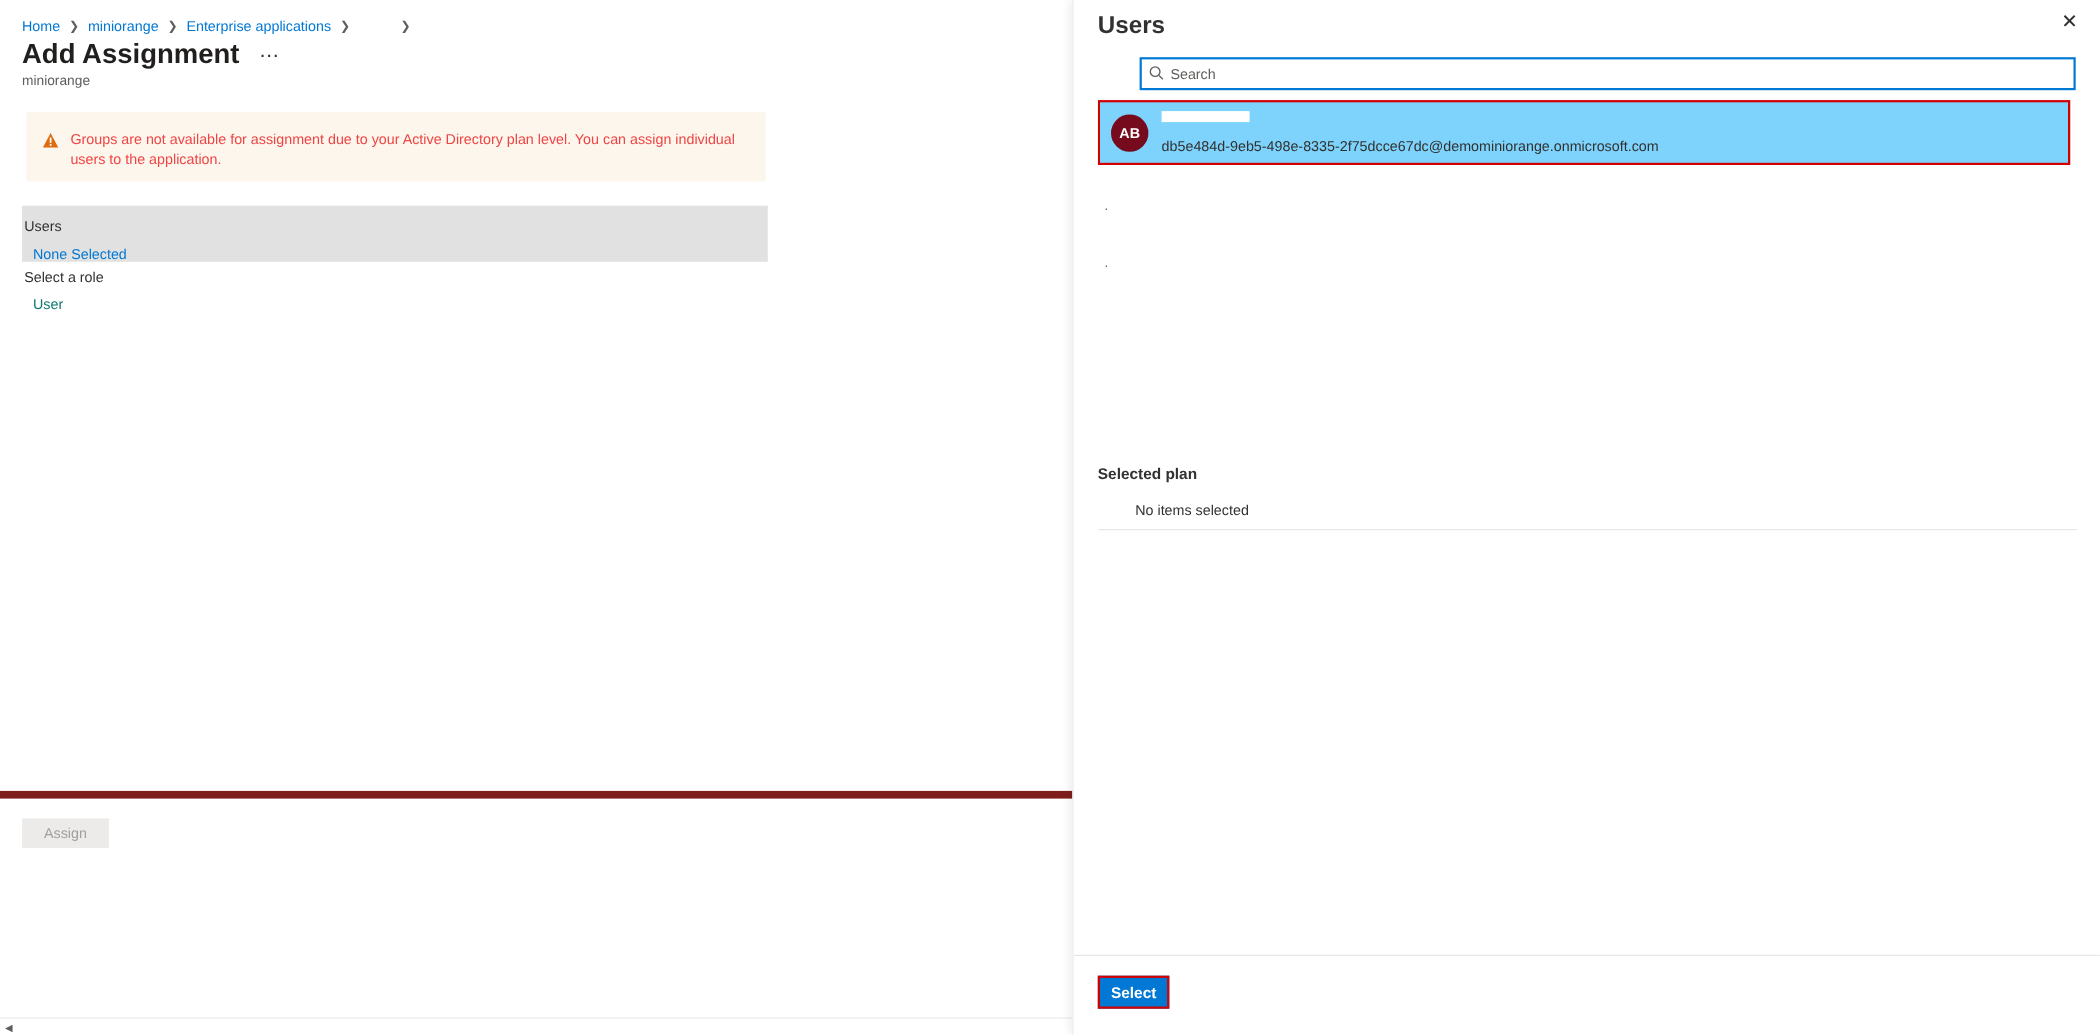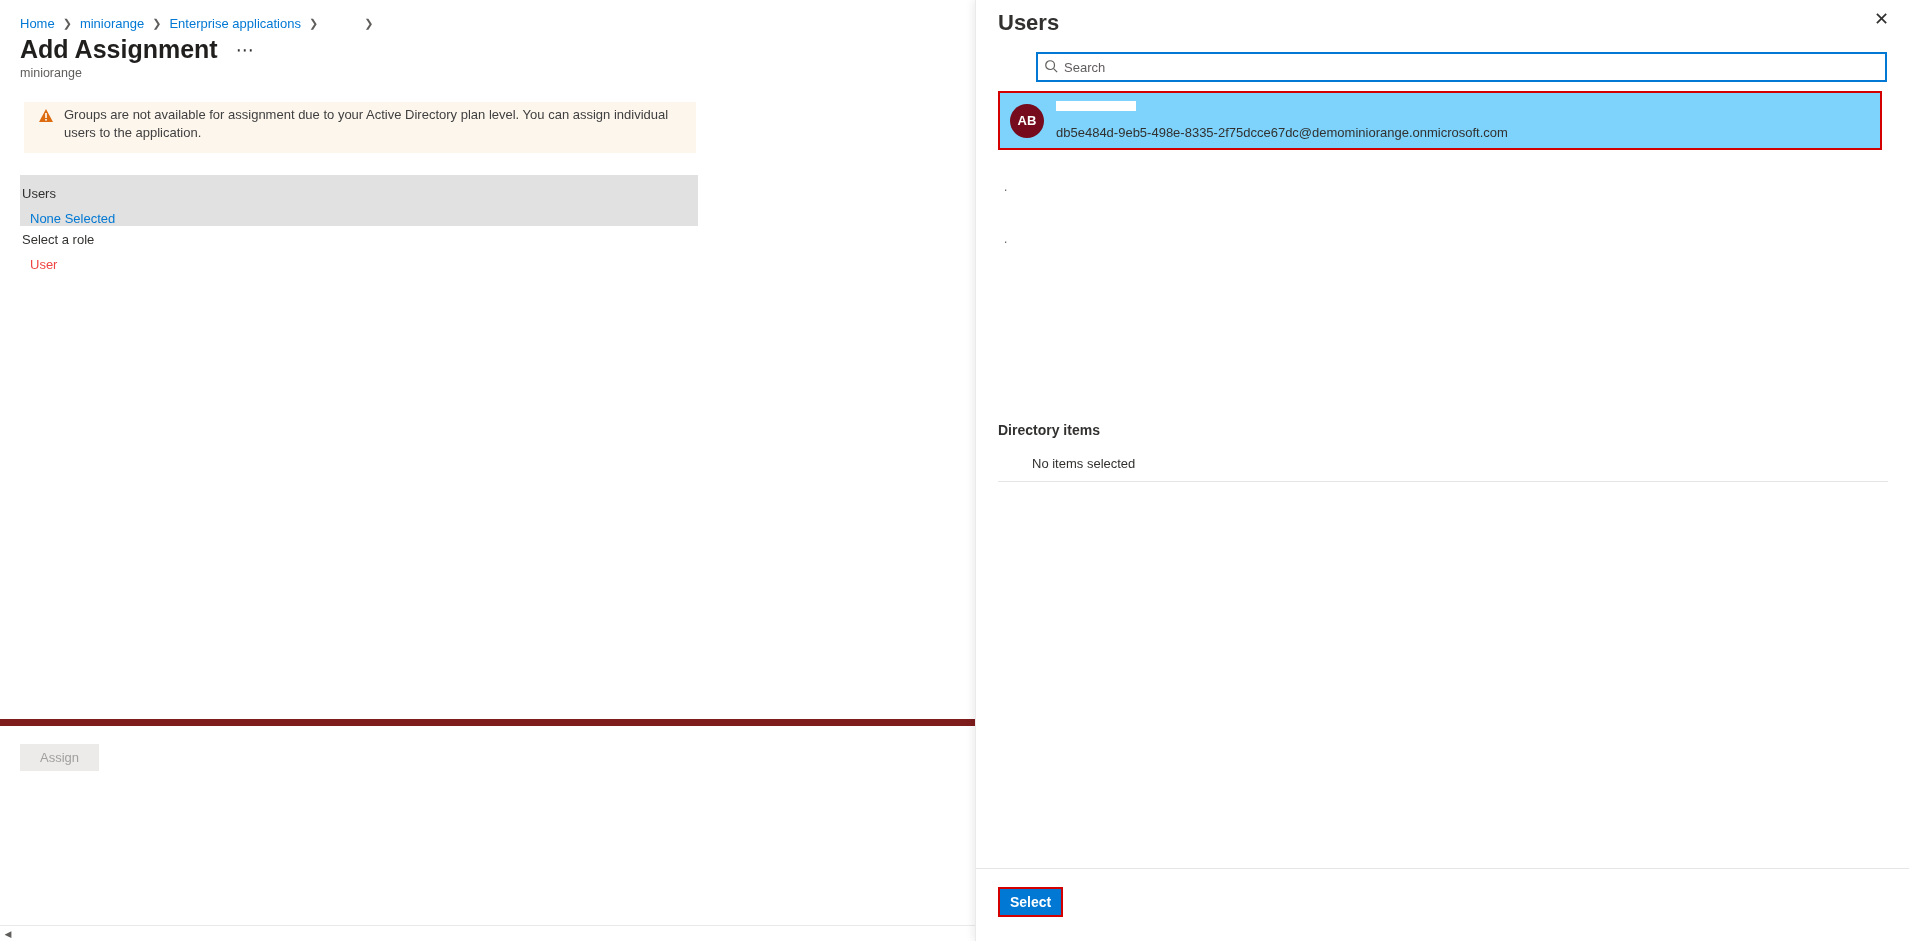--- a/index.html
+++ b/index.html
@@ -49,25 +49,25 @@
   .subtitle {
     padding: 2px 0 22px 20px;
     font-size: 12.5px;
     color: #605e5c;
   }
   
   .info-banner {
     margin: 0 0 0 24px;
     width: 672px;
     background: #fdf6ed;
-    padding: 4px 14px 12px 14px;
+    padding: 16px 14px 12px 14px;
     display: flex;
     gap: 10px;
     font-size: 13px;
-    color: #404040;
+    color: #ef4444;
     line-height: 1.35;
   }
   .warn-icon {
     width: 16px;
     height: 16px;
     flex: 0 0 16px;
     margin-top: 2px;
   }
   
   .section-row {
@@ -77,21 +77,21 @@
     color: #323130;
   }
   .section-header {
     padding: 5px 2px;
   }
   .section-link {
     padding: 5px 8px 0 10px;
     color: #0078d4;
     cursor: pointer;
   }
-  .section-link.dim { color: #ef4444; }
+  .section-link.dim { color: #0f766e; }
   .grey-block {
     background: #e1e1e1;
     padding-top: 6px;
     margin-top: 22px;
   }
   
   .main-footer {
     position: absolute;
     left: 0;
     bottom: 170px;
@@ -318,20 +318,20 @@
       <div class="avatar">AB</div>
       <div class="result-text">
         <div class="result-name"></div>
         <div class="result-email">db5e484d-9eb5-498e-8335-2f75dcce67dc@demominiorange.onmicrosoft.com</div>
       </div>
     </div>
     <div class="dot-row">.</div>
     <div class="dot-row">.</div>
   </div>
 
-  <div class="selected-label">Directory items</div>
+  <div class="selected-label">Selected plan</div>
   <div class="no-items">No items selected</div>
 
   <div class="flyout-footer">
     <button class="btn-primary">Select</button>
   </div>
 
 </div>
 
 </body></html>

